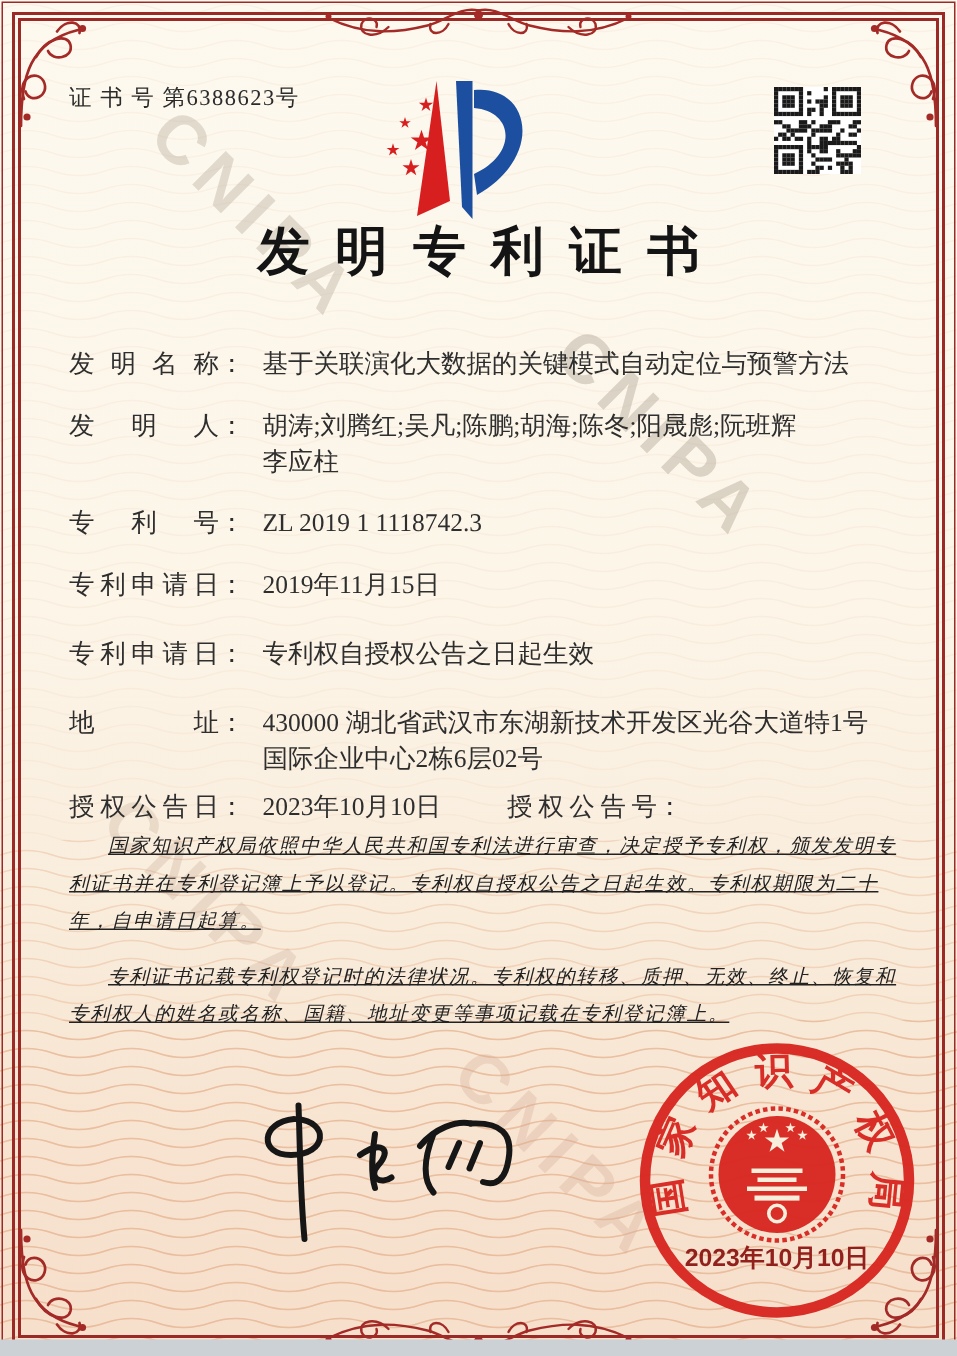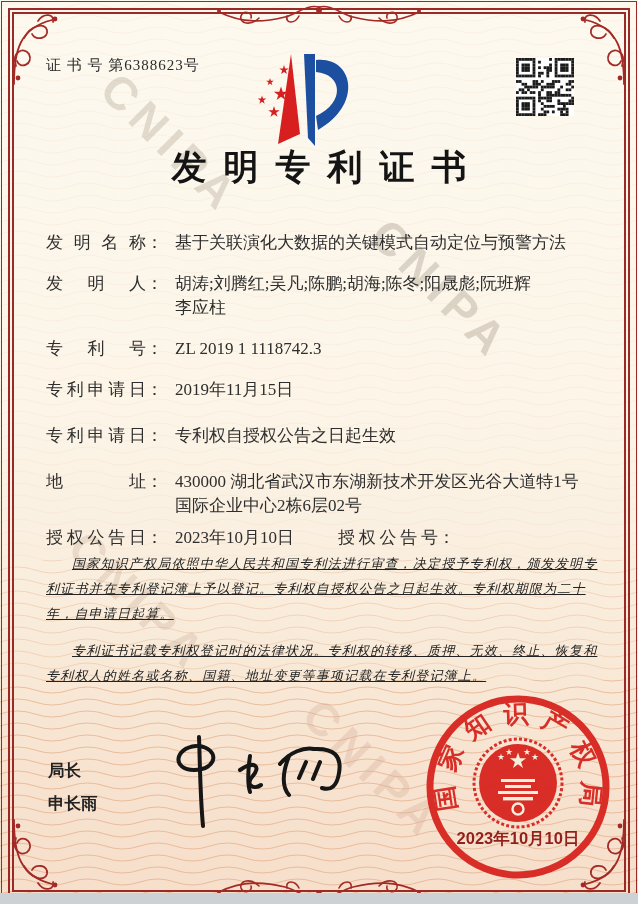--- a/index.html
+++ b/index.html
@@ -398,24 +398,20 @@
           <span class="fcolon">：</span>
       </span>
     </div>
   </div>
 
   <div class="bodytext">
     <p>国家知识产权局依照中华人民共和国专利法进行审查，决定授予专利权，颁发发明专利证书并在专利登记簿上予以登记。专利权自授权公告之日起生效。专利权期限为二十年，自申请日起算。</p>
     <p>专利证书记载专利权登记时的法律状况。专利权的转移、质押、无效、终止、恢复和专利权人的姓名或名称、国籍、地址变更等事项记载在专利登记簿上。</p>
   </div>
 
-  <div class="director">
-    <div>局长</div>
-    <div>申长雨</div>
-  </div>
 
   <svg class="signature" width="200" height="100" viewBox="0 0 200 100" fill="none" stroke="#161616" stroke-width="4" stroke-linecap="round">
     <path d="M34,14 C12,16 10,38 32,38 C56,38 58,16 36,14"></path>
     <path d="M37,5 C38,30 38,62 41,94"></path>
     <path d="M88,24 C86,38 85,50 88,60"></path>
     <path d="M78,38 C92,28 100,34 90,45 C83,53 92,58 99,53"></path>
     <path d="M118,32 C128,20 142,15 152,17"></path>
     <path d="M127,24 C120,42 120,55 127,63"></path>
     <path d="M152,17 C172,16 180,24 177,41 C175,54 169,59 160,56"></path>
     <path d="M144,30 L137,46"></path>

